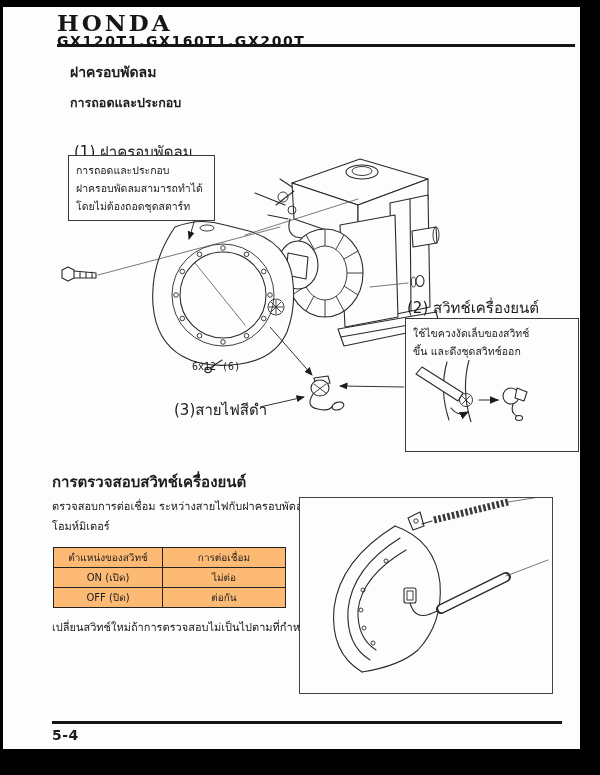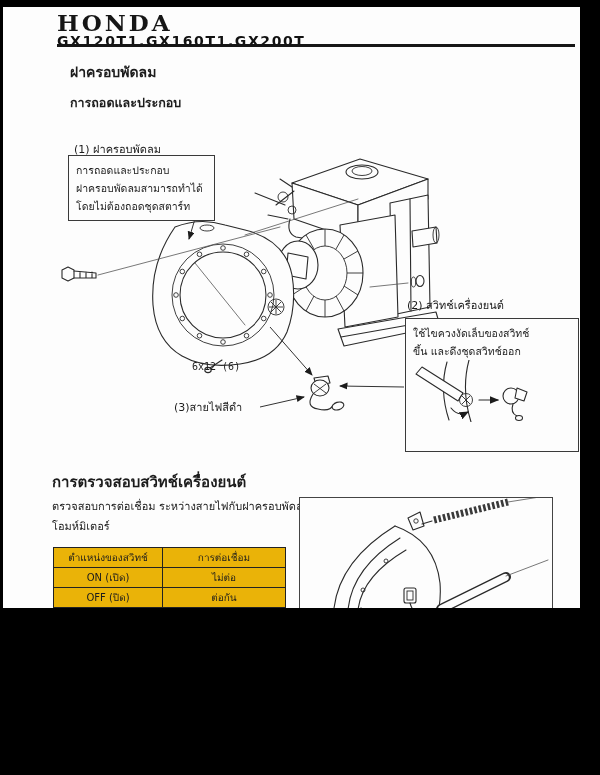--- a/index.html
+++ b/index.html
@@ -1,32 +1,32 @@
 <!DOCTYPE html>
 <html><head>
 <meta charset="utf-8">
 <style>
   html,body{margin:0;padding:0;background:#000;}
-  #stage{position:relative;width:600px;height:608px;background:#000;overflow:hidden;
+  #stage{position:relative;width:600px;height:749px;background:#000;overflow:hidden;
          font-family:"DejaVu Sans","Liberation Sans",sans-serif;color:#1c1c1c;}
   .abs{position:absolute;}
   #paper{left:3px;top:7px;width:577px;height:748px;background:#fdfdfd;}
   .brand{font-family:"DejaVu Serif","Liberation Serif",serif;font-weight:800;
          font-size:23px;letter-spacing:3px;color:#161616;}
   .models{font-weight:bold;font-size:14px;letter-spacing:1.6px;color:#111;}
   .rule{background:#161616;}
   .h1{font-weight:bold;font-size:14px;text-align:right;}
   .h2{font-weight:bold;font-size:12.5px;}
   .h3{font-weight:bold;font-size:15px;}
   .t{font-size:11px;line-height:20px;}
-  .small{font-size:11px;}
+  .small{font-size:15px;}
   .callout-box{border:1.4px solid #3a3a3a;background:#fdfdfd;padding:5px 7px;}
   .callout-box div{font-size:10.5px;line-height:18px;white-space:nowrap;}
   .mono{font-family:"DejaVu Sans Mono","Liberation Mono",monospace;}
-  table.ct{border-collapse:collapse;background:#eab308;}
+  table.ct{border-collapse:collapse;background:#fdba74;}
   table.ct th,table.ct td{border:1.2px solid #222;font-size:10px;font-weight:normal;
       text-align:center;padding:2px 6px;height:14px;}
   table.ct th{font-size:10px;}
   .col1{width:96px;} .col2{width:110px;}
   #figure-box{border:1.2px solid #444;background:#fdfdfd;}
   .pgnum{font-weight:bold;font-size:14px;letter-spacing:.5px;}
   .wm{color:#f2f2f2;font-size:12.5px;font-family:"DejaVu Sans Mono","Liberation Mono",monospace;}
   svg .ln{fill:none;stroke:#2a2a2a;stroke-width:1.1;stroke-linejoin:round;stroke-linecap:round;}
   svg .thin{fill:none;stroke:#555;stroke-width:.8;stroke-linecap:round;}
   svg .wh{fill:#fdfdfd;stroke:#2a2a2a;stroke-width:1.1;stroke-linejoin:round;}

